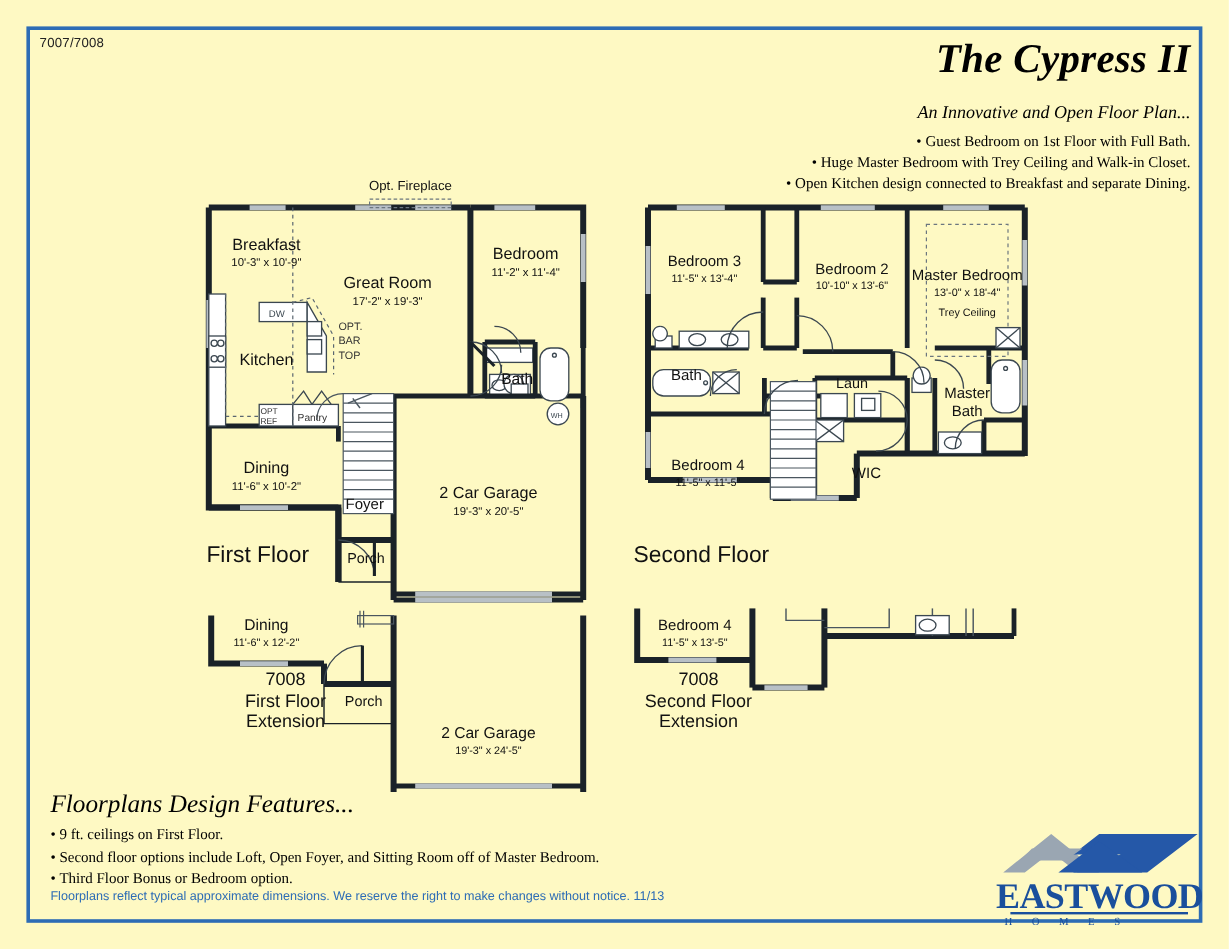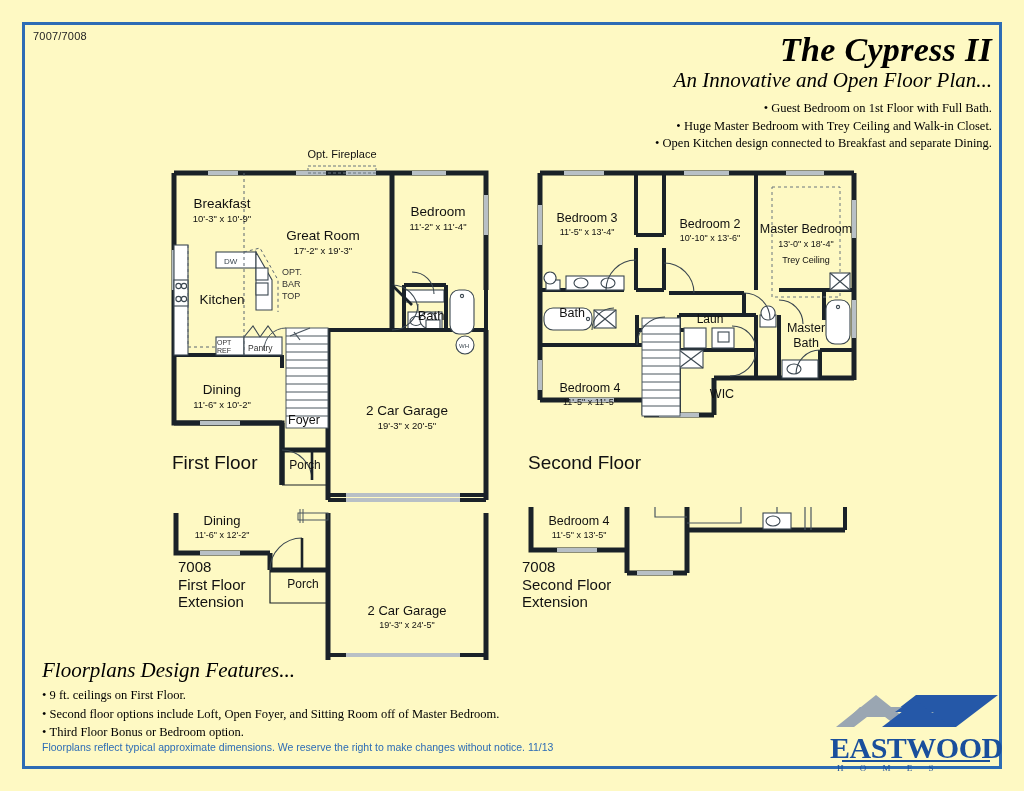--- a/index.html
+++ b/index.html
@@ -54,24 +54,24 @@
     font-style: italic;
     font-weight: bold;
     font-size: 34px;
     color: #000;
     line-height: 1.05;
     letter-spacing: 0.3px;
   }
   .title-sub {
     font-family: "Liberation Serif", serif;
     font-style: italic;
-    font-size: 21px;
+    font-size: 15px;
     color: #000;
     line-height: 1.2;
-    margin-top: 0;
+    margin-top: 17px;
   }
   .header-bullets {
     margin-top: 7px;
     font-family: "Liberation Serif", serif;
     font-size: 12.5px;
     color: #000;
     line-height: 1.42;
   }
   .header-bullets div::before {
     content: "\2022\00a0";
@@ -86,21 +86,21 @@
     font-family: "Liberation Sans", sans-serif;
     font-size: 19px;
     color: #111;
     white-space: nowrap;
   }
   .ext-label {
     position: absolute;
     font-family: "Liberation Sans", sans-serif;
     font-size: 15px;
     color: #111;
-    text-align: left;
+    text-align: center;
     line-height: 1.18;
     white-space: nowrap;
   }
 
   
   .features {
     position: absolute;
     left: 42px;
     top: 658px;
     width: 560px;

